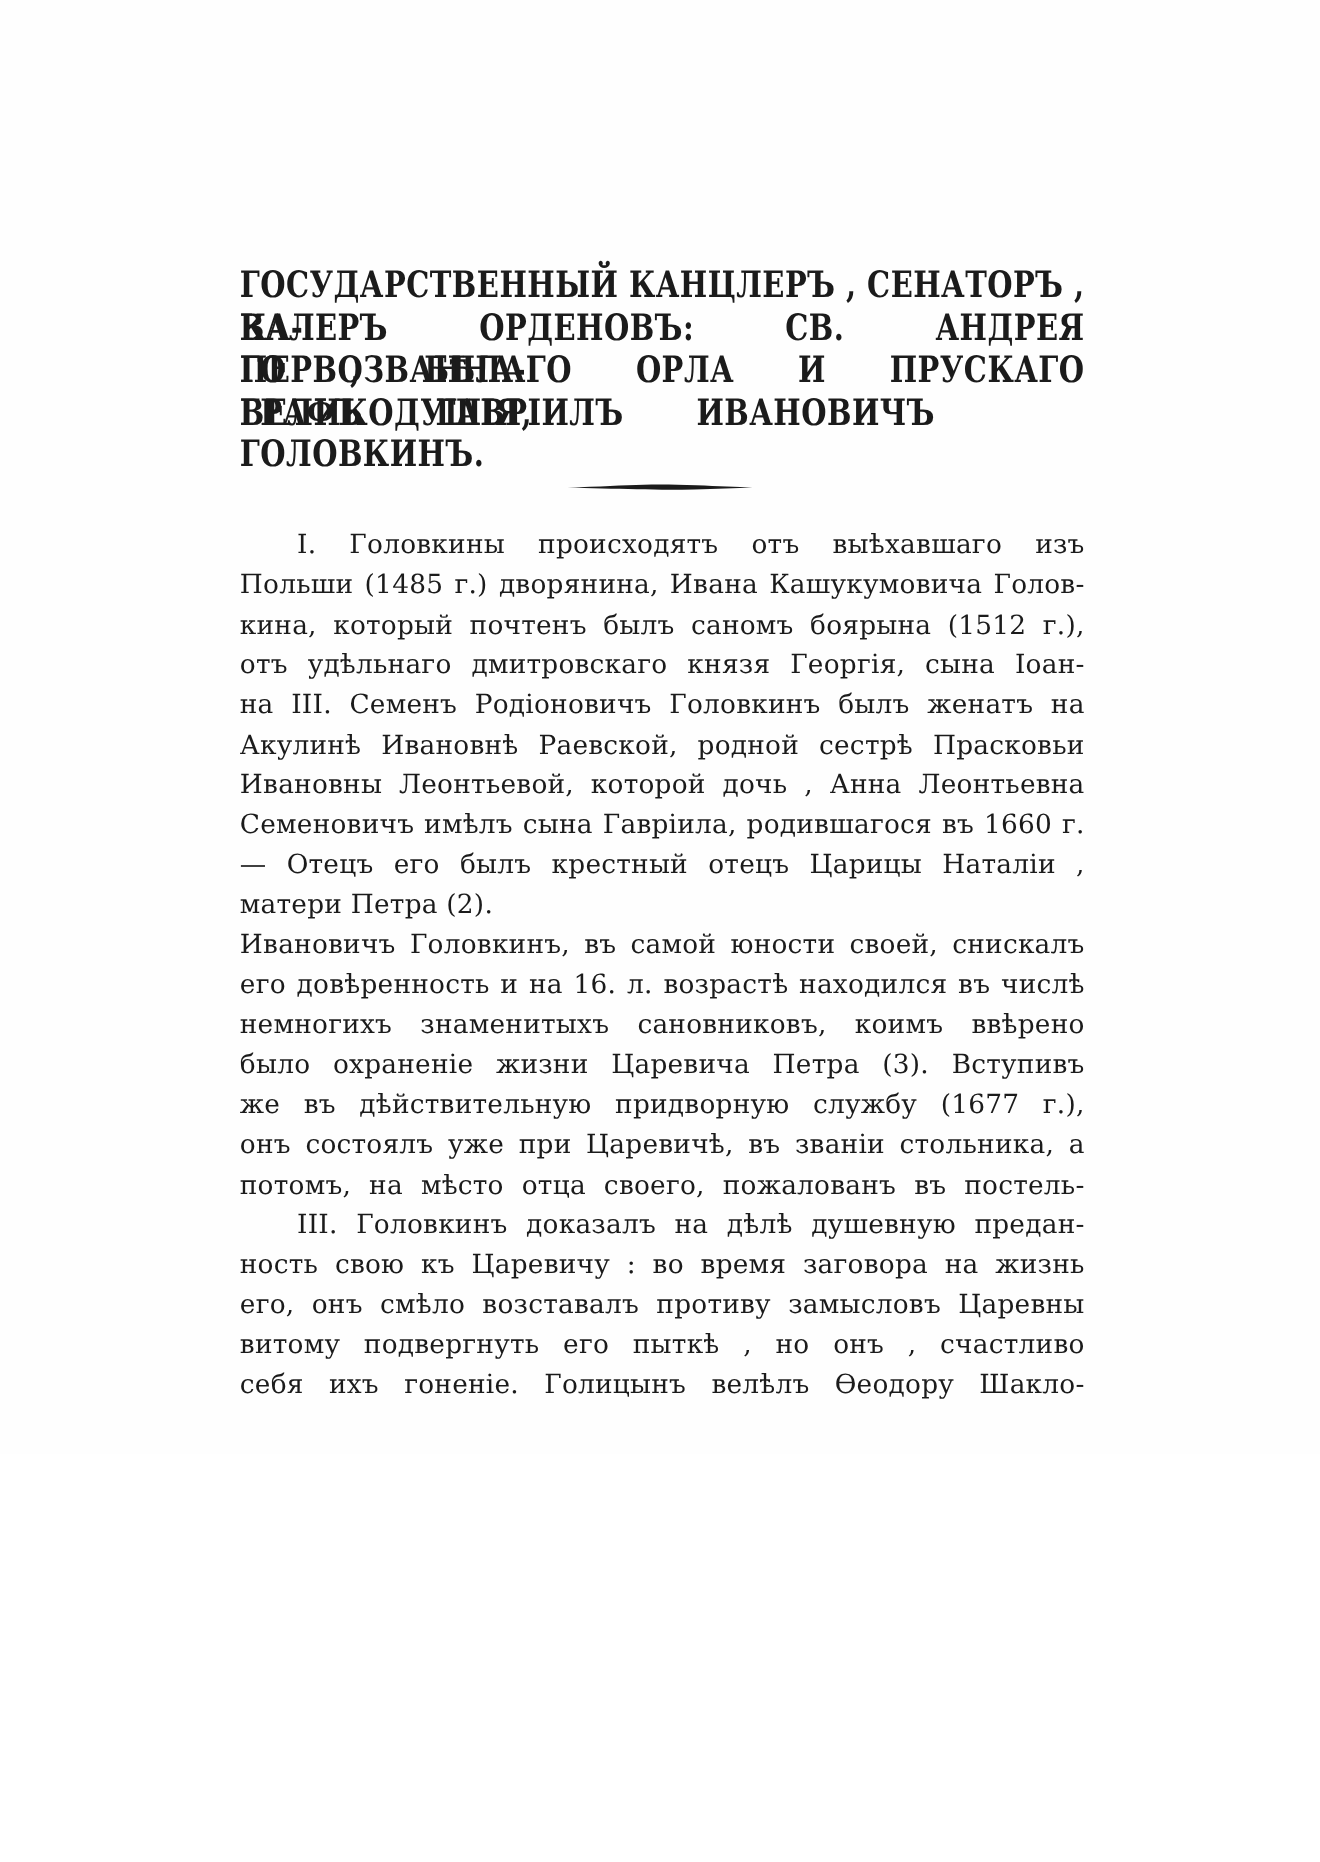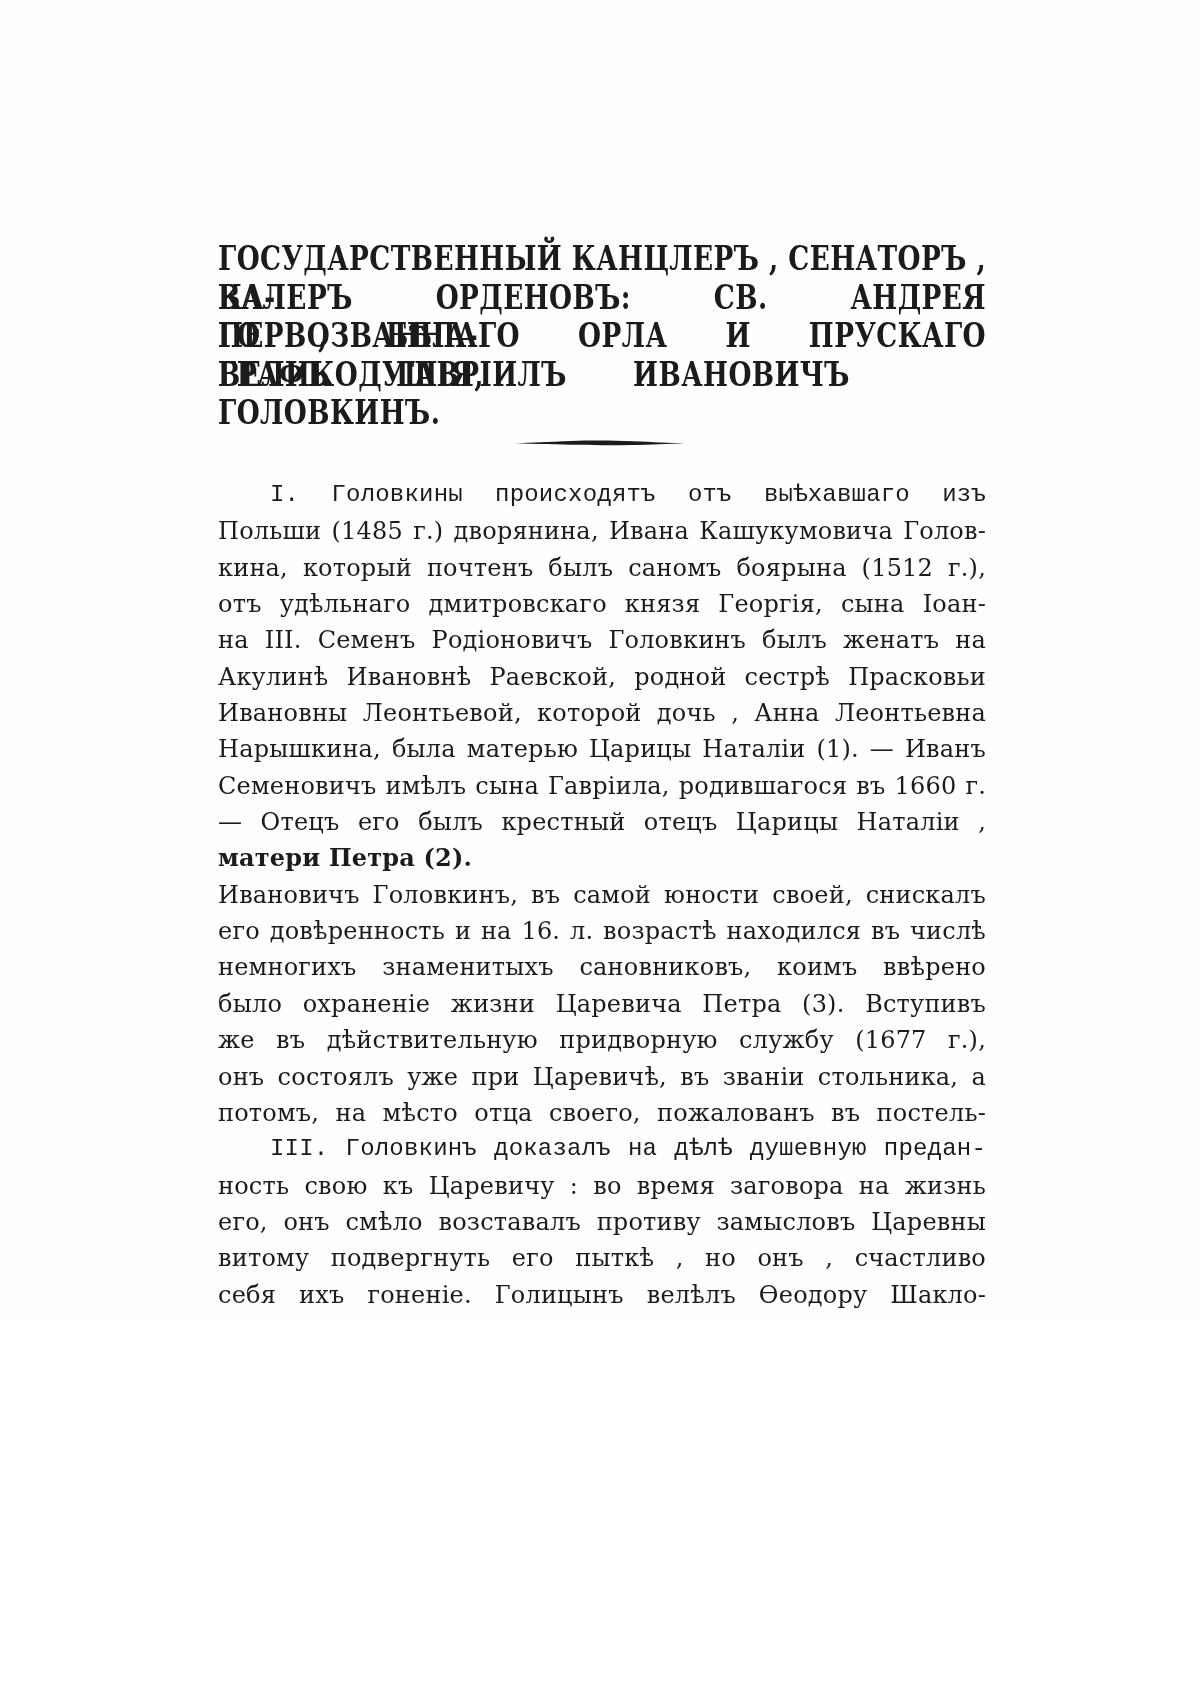--- a/index.html
+++ b/index.html
@@ -56,26 +56,24 @@
     line-height: 36.35px;
     letter-spacing: 0.2px;
   }
   .bl {
     text-align: justify;
     text-align-last: justify;
     white-space: normal;
   }
   .bl.indent {
     text-indent: 52px;
-    font-family: Liberation Mono, monospace;
   }
   .bl.pend {
     text-align: center;
     text-align-last: left;
-    font-weight: bold;
   }
 </style>
 </head>
 <body>
 
 <div class="page">
 
   <div class="title-block">
     <div class="title-line">ГОСУДАРСТВЕННЫЙ КАНЦЛЕРЪ , СЕНАТОРЪ , КА-</div>
     <div class="title-line">ВАЛЕРЪ ОРДЕНОВЪ: СВ. АНДРЕЯ ПЕРВОЗВАННА-</div>
@@ -91,21 +89,20 @@
   </div>
 
   <div class="body-block">
     <div class="bl indent">I.  Головкины  происходятъ  отъ  выѣхавшаго  изъ</div>
     <div class="bl">Польши (1485 г.)  дворянина, Ивана Кашукумовича Голов-</div>
     <div class="bl">кина, который почтенъ  былъ  саномъ  боярына  (1512 г.),</div>
     <div class="bl">отъ  удѣльнаго  дмитровскаго  князя  Георгія,  сына Іоан-</div>
     <div class="bl">на III.  Семенъ  Родіоновичъ Головкинъ былъ  женатъ  на</div>
     <div class="bl">Акулинѣ  Ивановнѣ  Раевской,  родной  сестрѣ  Прасковьи</div>
     <div class="bl">Ивановны  Леонтьевой,  которой  дочь ,  Анна  Леонтьевна</div>
-    <div class="bl">Нарышкина,  была матерью  Царицы  Наталіи  (1). — Иванъ</div>
     <div class="bl">Семеновичъ имѣлъ  сына Гавріила,  родившагося  въ  1660 г.</div>
     <div class="bl">—  Отецъ  его  былъ  крестный  отецъ  Царицы  Наталіи ,</div>
     <div class="bl pend">матери  Петра  (2).</div>
 
     <div class="bl">Ивановичъ  Головкинъ,  въ  самой  юности  своей,  снискалъ</div>
     <div class="bl">его довѣренность и на 16. л. возрастѣ находился въ числѣ</div>
     <div class="bl">немногихъ  знаменитыхъ  сановниковъ,  коимъ  ввѣрено</div>
     <div class="bl">было  охраненіе  жизни  Царевича  Петра  (3).  Вступивъ</div>
     <div class="bl">же  въ  дѣйствительную  придворную  службу  (1677 г.),</div>
     <div class="bl">онъ  состоялъ  уже  при  Царевичѣ,  въ  званіи  стольника,  а</div>

